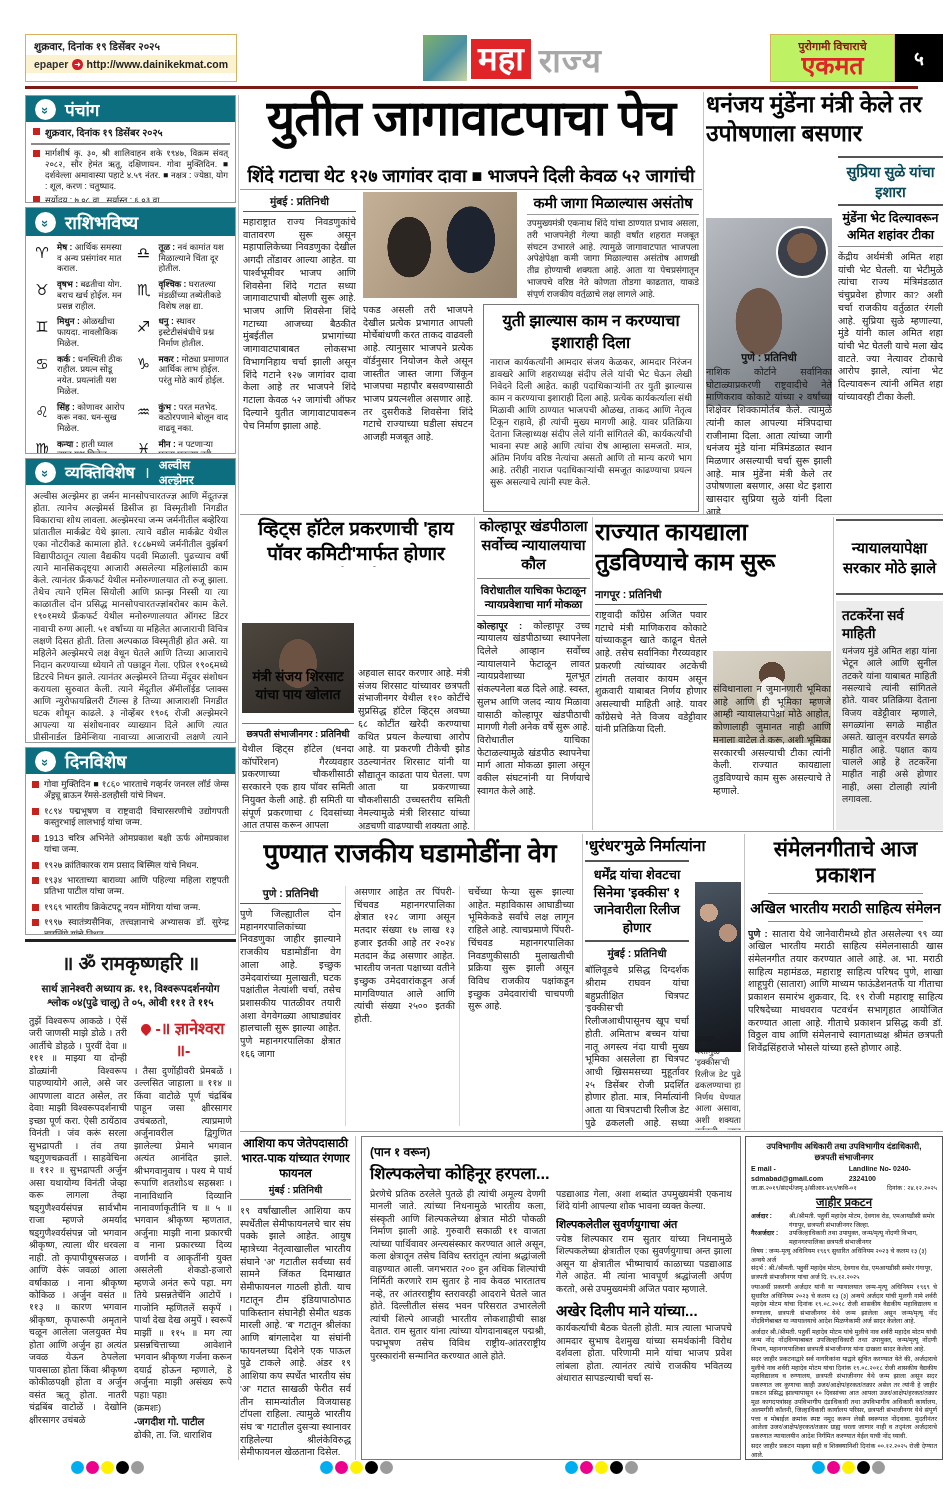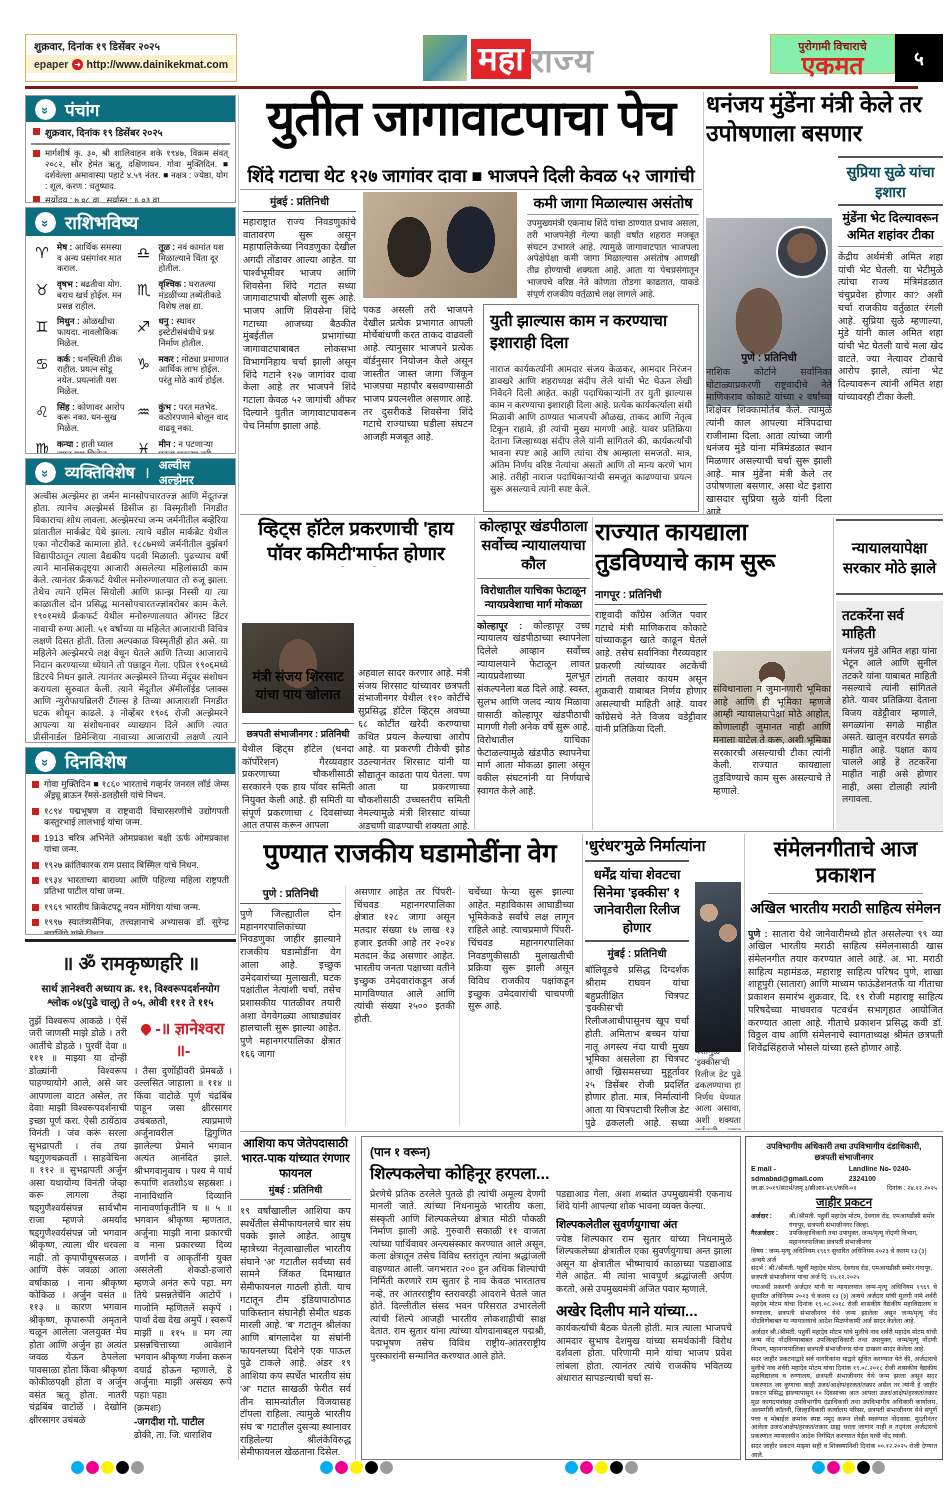--- a/index.html
+++ b/index.html
@@ -39,25 +39,25 @@
   <div class="abs" style="left:25px;top:33px;width:893px;height:50px;">
     <div class="abs" style="left:0;top:1px;width:212px;height:48px;border:1px solid #d8b05e;background:#fff;">
       <div style="padding:4px 8px 2px;font-size:10.5px;font-weight:bold;color:#222;">शुक्रवार, दिनांक १९ डिसेंबर २०२५</div>
       <div style="background:#fdf2cf;padding:3px 8px;display:flex;align-items:center;gap:4px;">
         <span style="font-size:10.5px;font-weight:bold;color:#333;">epaper</span>
         <span style="width:11px;height:11px;border-radius:50%;background:#d01e26;color:#fff;font-size:8px;display:inline-flex;align-items:center;justify-content:center;">➜</span>
         <span style="font-size:10.5px;font-weight:bold;color:#222;">http://www.dainikekmat.com</span>
       </div>
     </div>
     <div class="abs photo" style="left:398px;top:2px;width:44px;height:46px;background:linear-gradient(135deg,#7fb069,#4a90a4 55%,#c9d6a3);"></div>
-    <div class="abs" style="left:446px;top:4px;height:44px;display:flex;align-items:center;">
+    <div class="abs" style="left:446px;top:4px;height:44px;display:flex;align-items:center;gap:8px;">
       <span style="background:#e02428;color:#fff;font-size:33px;font-weight:bold;padding:1px 7px;line-height:1.15;">महा</span>
       <span style="color:#a8a8a8;font-size:33px;font-weight:bold;letter-spacing:1px;">राज्य</span>
     </div>
-    <div class="abs" style="left:745px;top:1px;width:125px;height:40px;border:1px solid #d8b05e;background:#86efac;text-align:center;padding-top:3px;">
+    <div class="abs" style="left:745px;top:1px;width:125px;height:48px;border:1px solid #d8b05e;background:#bef264;text-align:center;padding-top:3px;">
       <div style="font-size:11px;font-weight:bold;color:#8a1313;">पुरोगामी विचाराचे</div>
       <div style="font-size:25px;font-weight:bold;color:#e02428;line-height:1;">एकमत</div>
     </div>
     <div class="abs" style="left:870px;top:1px;width:48px;height:48px;background:#000;color:#fff;display:flex;align-items:center;justify-content:center;font-size:19px;font-weight:bold;">५</div>
   </div>
   <div class="abs" style="left:25px;top:86px;width:893px;height:3px;background:#7c1a15;"></div>
 
   <div class="abs sec" style="left:25px;top:95px;width:211px;height:108px;">
     <div class="sec-head" style="height:26px;font-size:17px;">
       <span class="chev">
@@ -221,21 +221,21 @@
       <div class="byline byline-u">मुंबई : प्रतिनिधी</div>
       <div class="bt" style="height:296px;">महाराष्ट्रात राज्य निवडणुकांचे वातावरण सुरू असून महापालिकेच्या निवडणुका देखील अगदी तोंडावर आल्या आहेत. या पार्श्वभूमीवर भाजप आणि शिवसेना शिंदे गटात सध्या जागावाटपाची बोलणी सुरू आहे. भाजप आणि शिवसेना शिंदे गटाच्या आजच्या बैठकीत मुंबईतील प्रभागांच्या जागावाटपाबाबत लोकसभा विभागनिहाय चर्चा झाली असून शिंदे गटाने १२७ जागांवर दावा केला आहे तर भाजपने शिंदे गटाला केवळ ५२ जागांची ऑफर दिल्याने युतीत जागावाटपावरून पेच निर्माण झाला आहे.</div>
     </div>
     <div class="abs photo" style="left:123px;top:0;width:154px;height:106px;background:radial-gradient(ellipse 36px 50px at 30% 52%,#2b2622 0 60%,rgba(0,0,0,0) 61%),radial-gradient(ellipse 40px 55px at 70% 45%,#1d2430 0 60%,rgba(0,0,0,0) 61%),linear-gradient(120deg,#c4b096,#96836d);"></div>
     <div class="abs bt" style="left:123px;top:112px;width:110px;height:208px;">पकड असली तरी भाजपने देखील प्रत्येक प्रभागात आपली मोर्चेबांधणी करत ताकद वाढवली आहे. त्यानुसार भाजपने प्रत्येक वॉर्डनुसार नियोजन केले असून जास्तीत जास्त जागा जिंकून भाजपचा महापौर बसवण्यासाठी भाजप प्रयत्नशील असणार आहे. तर दुसरीकडे शिवसेना शिंदे गटाचे राज्याच्या घडीला संघटन आजही मजबूत आहे.</div>
     <div class="abs" style="left:287px;top:0;width:172px;height:106px;overflow:hidden;">
       <div class="hl" style="font-size:14.5px;text-align:center;border-bottom:1px solid #999;padding-bottom:2px;margin-bottom:3px;">कमी जागा मिळाल्यास असंतोष</div>
       <div class="bt" style="font-size:8.8px;">उपमुख्यमंत्री एकनाथ शिंदे यांचा ठाण्यात प्रभाव असला, तरी भाजपनेही गेल्या काही वर्षांत शहरात मजबूत संघटन उभारले आहे. त्यामुळे जागावाटपात भाजपला अपेक्षेपेक्षा कमी जागा मिळाल्यास असंतोष आणखी तीव्र होण्याची शक्यता आहे. आता या पेचप्रसंगातून भाजपचे वरिष्ठ नेते कोणता तोडगा काढतात, याकडे संपूर्ण राजकीय वर्तुळाचे लक्ष लागले आहे.</div>
     </div>
     <div class="abs boxed" style="left:243px;top:112px;width:216px;height:208px;padding:4px 6px;overflow:hidden;">
-      <div class="hl" style="font-size:16px;text-align:left;margin-bottom:10px;">युती झाल्यास काम न करण्याचा इशाराही दिला</div>
+      <div class="hl" style="font-size:16px;text-align:center;margin-bottom:3px;">युती झाल्यास काम न करण्याचा इशाराही दिला</div>
       <div class="bt" style="font-size:9px;">नाराज कार्यकर्त्यांनी आमदार संजय केळकर, आमदार निरंजन डावखरे आणि शहराध्यक्ष संदीप लेले यांची भेट घेऊन लेखी निवेदने दिली आहेत. काही पदाधिकाऱ्यांनी तर युती झाल्यास काम न करण्याचा इशाराही दिला आहे. प्रत्येक कार्यकर्त्याला संधी मिळावी आणि ठाण्यात भाजपची ओळख, ताकद आणि नेतृत्व टिकून राहावे, ही त्यांची मुख्य मागणी आहे. यावर प्रतिक्रिया देताना जिल्हाध्यक्ष संदीप लेले यांनी सांगितले की, कार्यकर्त्यांची भावना स्पष्ट आहे आणि त्यांचा रोष आम्हाला समजतो. मात्र, अंतिम निर्णय वरिष्ठ नेत्यांचा असतो आणि तो मान्य करणे भाग आहे. तरीही नाराज पदाधिकाऱ्यांची समजूत काढण्याचा प्रयत्न सुरू असल्याचे त्यांनी स्पष्ट केले.</div>
     </div>
   </div>
 
   <div class="vr" style="left:703px;top:92px;height:422px;"></div>
 
   <div class="abs" style="left:706px;top:90px;width:237px;height:424px;">
     <div class="hl" style="font-size:23px;line-height:1.25;height:62px;overflow:hidden;">धनंजय मुंडेंना मंत्री केले तर उपोषणाला बसणार</div>
     <div class="abs photo" style="left:0;top:66px;width:126px;height:188px;background:radial-gradient(ellipse 42px 60px at 42% 55%,#6e5648 0 55%,rgba(0,0,0,0) 56%),linear-gradient(140deg,#b8bcc2,#8d9298 60%,#6f747c);">
       <div class="abs" style="right:4px;top:8px;width:52px;height:52px;border:2px solid #fff;border-radius:50%;background:radial-gradient(circle at 50% 42%,#7a5c49 0 40%,#3a3f4a 41%);"></div>

